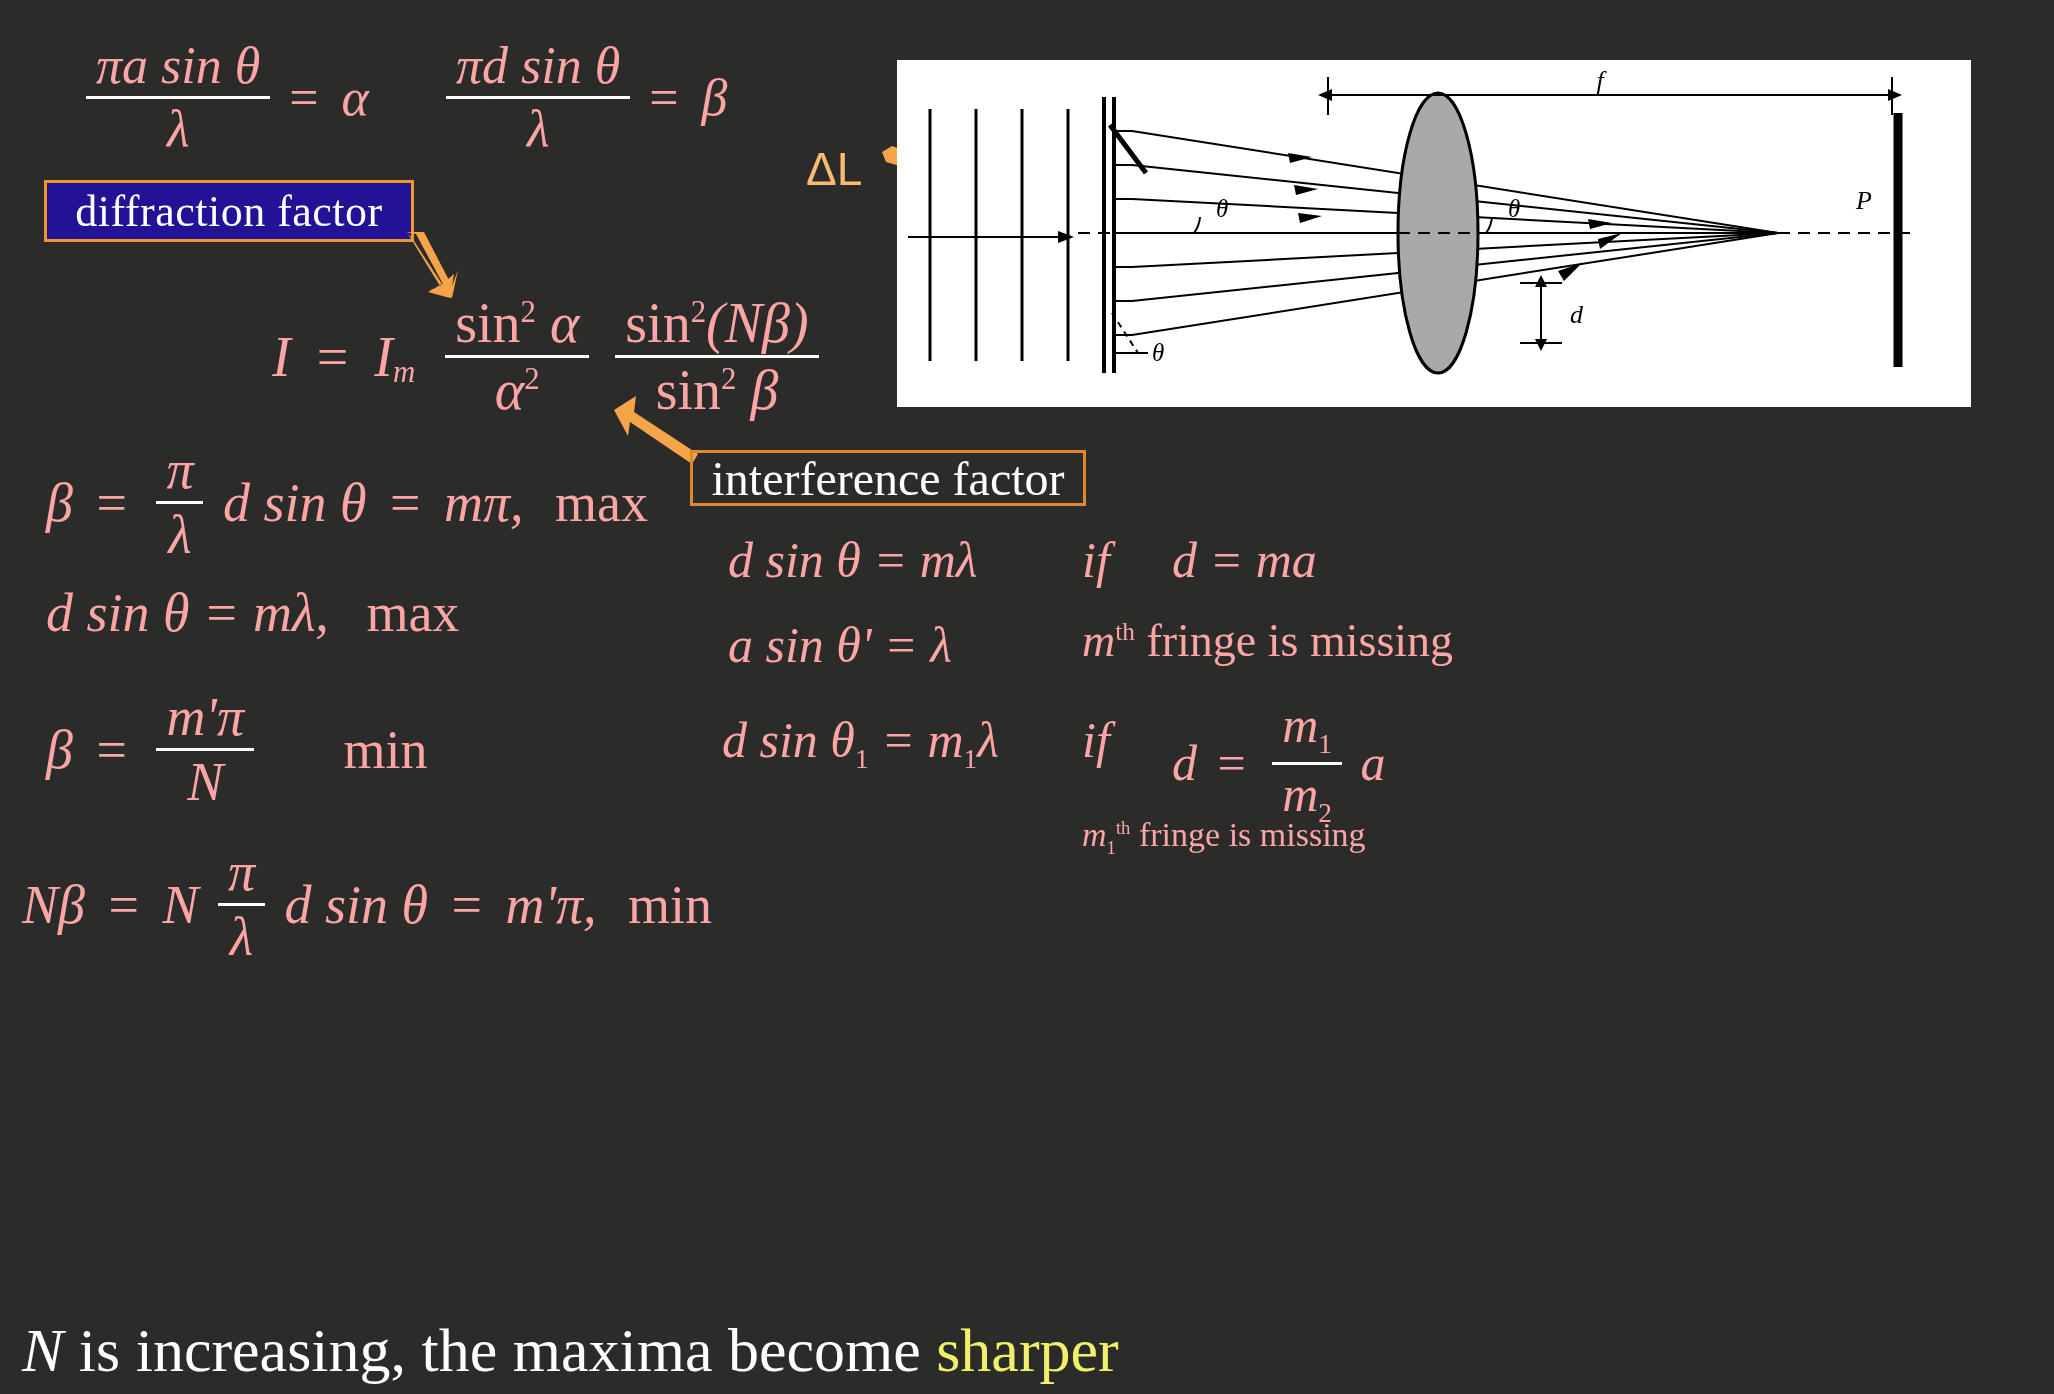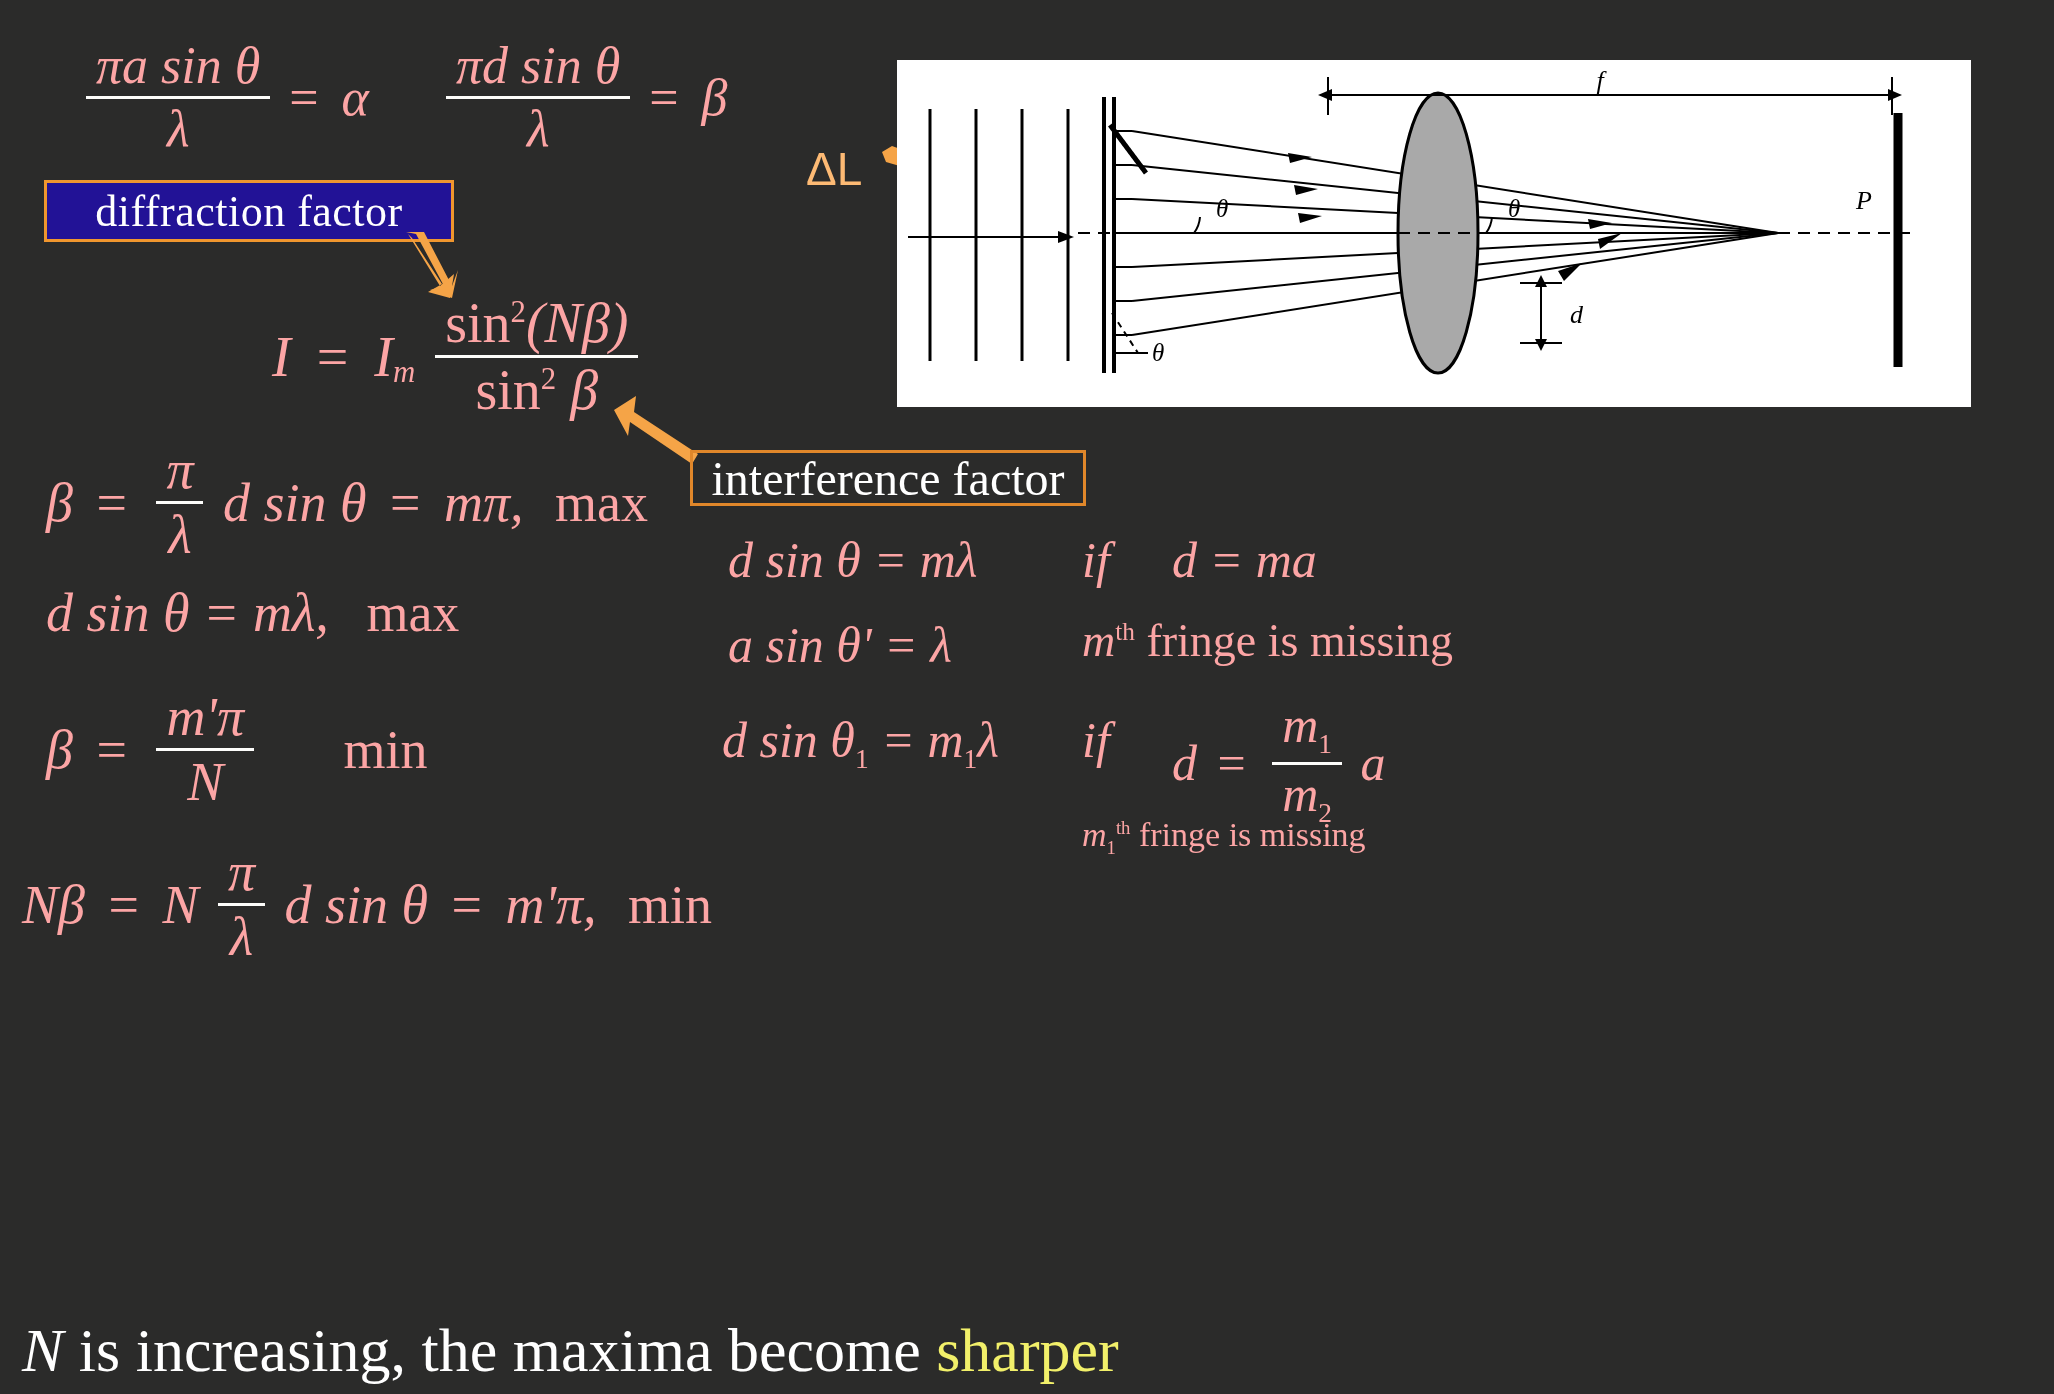--- a/index.html
+++ b/index.html
@@ -53,21 +53,21 @@
     display: flex;
     align-items: center;
     justify-content: center;
     box-sizing: border-box;
     font-family: "Liberation Serif", "DejaVu Serif", serif;
     white-space: nowrap;
   }
   #diffraction-box {
     left: 44px;
     top: 180px;
-    width: 410px;
+    width: 370px;
     height: 62px;
     background: #221296;
     border: 3px solid #f0962e;
     color: #ffffff;
     font-size: 44px;
     letter-spacing: 0.5px;
   }
   #interference-box {
     left: 690px;
     top: 450px;
@@ -144,20 +144,25 @@
 
   <svg class="arrow-svg" style="left:400px; top:230px; width:60px; height:70px;" viewBox="0 0 60 70">
     <polygon points="6,2 24,2 52,56 58,40 52,68 30,60 44,56 16,4" fill="#f5a447"></polygon>
     <path d="M8,4 L40,56 L54,44 L50,68 L28,62 L42,54 L12,8 Z" fill="#f5a447"></path>
   </svg>
 
   <div class="eq" id="eq-intensity" style="left:272px; top:295px; font-size:56px;">
     <span class="mid it">I</span>
     <span class="mid rm" style="margin:0 12px;">=</span>
     <span class="mid it">I</span><sub class="sb">m</sub>
+    <span class="frac" style="margin-left:16px;">
+      <span class="num"><span class="rm">sin</span><sup class="pw">2</sup> <span class="it">α</span></span>
+      <span class="bar"></span>
+      <span class="den"><span class="it">α</span><sup class="pw">2</sup></span>
+    </span>
     <span class="frac">
       <span class="num"><span class="rm">sin</span><sup class="pw">2</sup><span class="it">(Nβ)</span></span>
       <span class="bar"></span>
       <span class="den"><span class="rm">sin</span><sup class="pw">2</sup> <span class="it">β</span></span>
     </span>
   </div>
 
   <svg class="arrow-svg" style="left:612px; top:392px; width:90px; height:72px;" viewBox="0 0 90 72">
     <path d="M2,18 L24,4 L22,20 L86,62 L80,72 L18,30 L16,44 Z" fill="#f5a447"></path>
   </svg>

